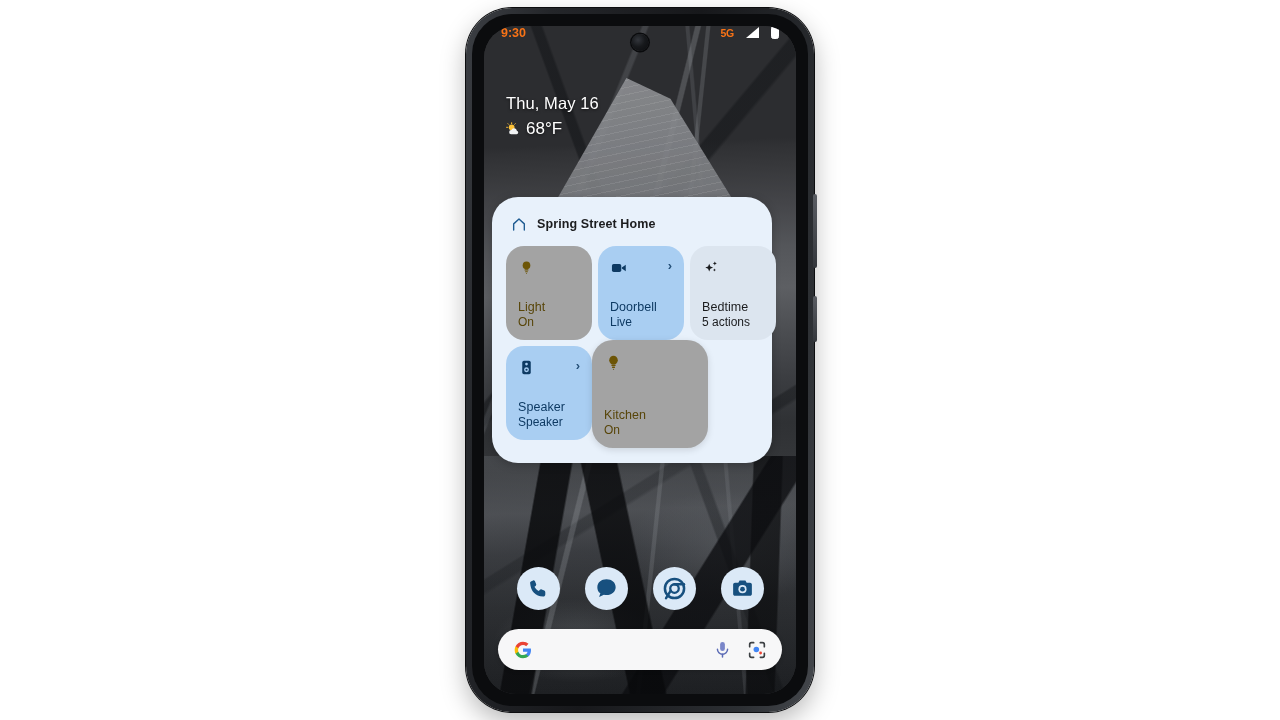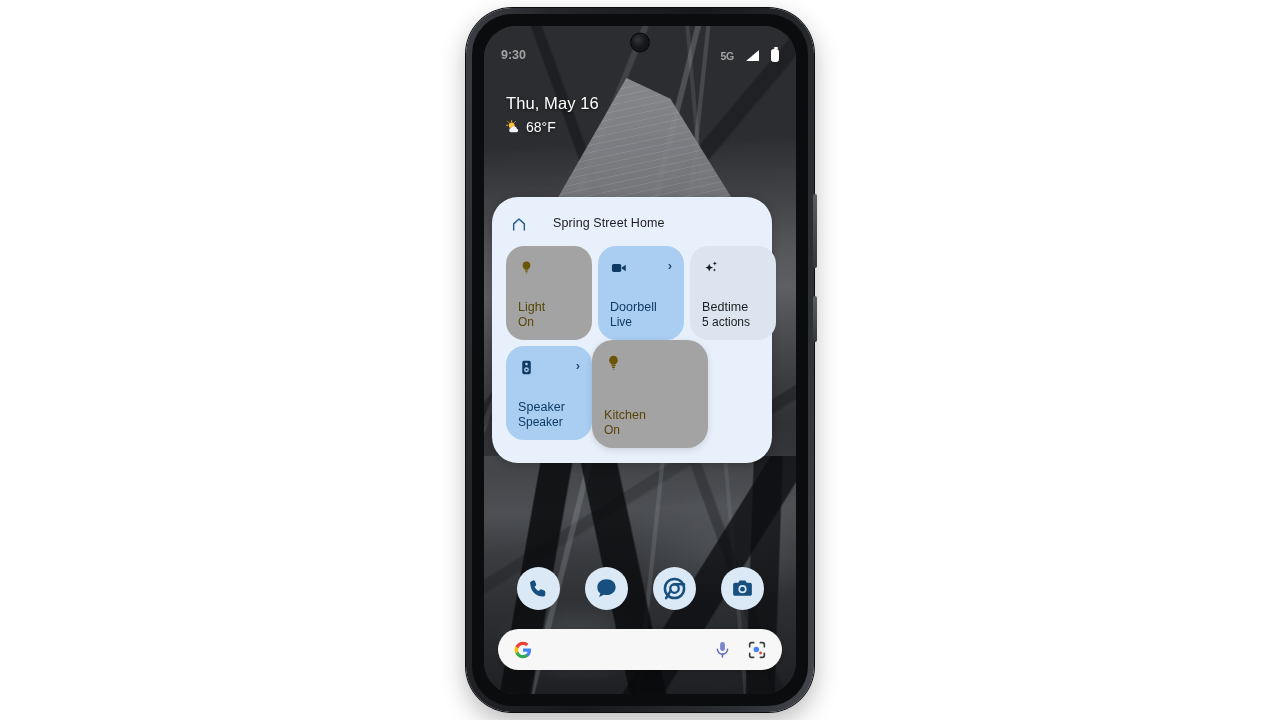--- a/index.html
+++ b/index.html
@@ -119,25 +119,25 @@
   }
 
   
   #status-bar {
     position: absolute;
     left: 0;
     top: 0;
     width: 312px;
     height: 36px;
     display: flex;
-    align-items: flex-end;
+    align-items: flex-start;
     justify-content: space-between;
     padding: 0 17px;
     box-sizing: border-box;
-    color: #a3a3a3;
+    color: #f97316;
     font-size: 12.5px;
     font-weight: bold;
     z-index: 6;
   }
   #status-right { display: flex; align-items: center; gap: 12px; }
   #status-network { font-size: 10.5px; font-weight: bold; letter-spacing: -0.2px; }
   .sig-bars { width: 13px; height: 11px; position: relative; }
   .sig-bars i {
     position: absolute;
     bottom: 0;
@@ -187,41 +187,42 @@
   #glance-date {
     font-size: 16.5px;
     letter-spacing: 0.1px;
     text-shadow: 0 1px 3px rgba(0,0,0,0.6);
   }
   #glance-weather {
     margin-top: 6px;
     display: flex;
     align-items: center;
     gap: 5px;
-    font-size: 14px;
+    font-size: 17px;
     text-shadow: 0 1px 3px rgba(0,0,0,0.6);
   }
 
   
   #home-widget {
     position: absolute;
     left: 8px;
     top: 171px;
     width: 280px;
     height: 266px;
     border-radius: 26px;
     background: #e8f1fb;
     z-index: 5;
     box-shadow: 0 2px 10px rgba(0,0,0,0.22);
   }
   #widget-header {
     display: flex;
-    align-items: flex-start;
-    gap: 26px;
+    align-items: center;
+    gap: 10px;
     padding: 19px 0 0 19px;
+    font-weight: bold;
   }
   #widget-title {
     font-size: 12.5px;
     color: #1b1c1e;
     letter-spacing: 0.1px;
   }
   #tile-grid {
     margin: 14px 0 0 14px;
     display: grid;
     grid-template-columns: repeat(3, 86px);

